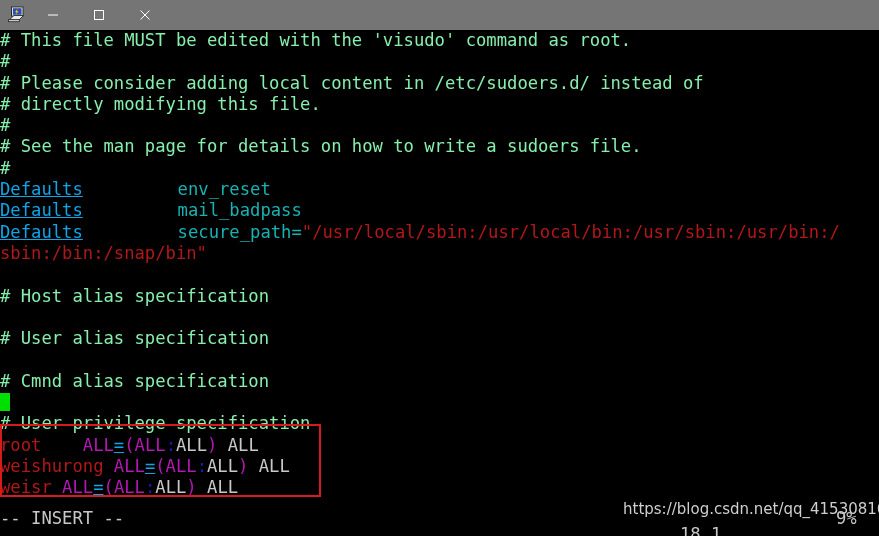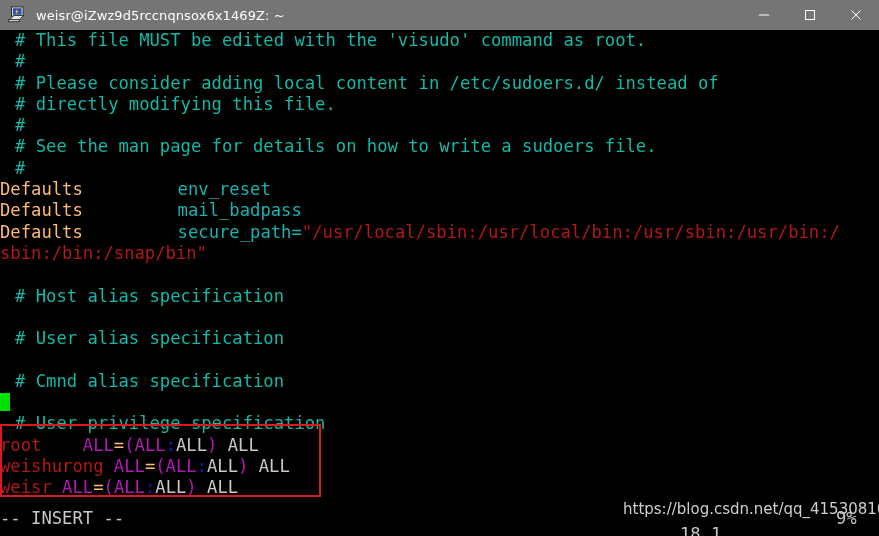--- a/index.html
+++ b/index.html
@@ -77,22 +77,22 @@
     background: #000000;
     font-family: "DejaVu Sans Mono", "Liberation Mono", monospace;
     font-size: 17.2px;
     line-height: 21.3px;
     white-space: pre;
     overflow: hidden;
   }
   .row { height: 21.3px; }
 
   
-  .c-comment { color: #14b8a6; padding-left: 15px; }      
-  .c-olive   { color: #fdba74; }      
+  .c-comment { color: #86efac; }      
+  .c-olive   { color: #0ea5e9; text-decoration: underline; }      
   .c-cyan    { color: #18b2b2; margin-left: 12px; }      
   .c-red     { color: #b21818; }      
   .c-magenta { color: #b218b2; }      
   .c-blue    { color: #1818b2; }      
   .c-white   { color: #c8c8c8; }
 
   .cursor {
     display: inline-block;
     width: 10.35px;
     height: 18px;
@@ -156,21 +156,20 @@
 
         <rect x="5.5" y="3" width="11.5" height="9" fill="#ffffff" stroke="#2a2a2a" stroke-width="1"></rect>
         <rect x="6.8" y="4.2" width="8.8" height="6.6" fill="#2b4fae"></rect>
 
         <polygon points="11.6,4.6 9.1,8.2 10.8,8.2 9.6,11 12.6,7.2 10.8,7.2" fill="#ffd400"></polygon>
 
         <path d="M3 16 L8 11.5 L17.5 11.5 L13 16 Z" fill="#e8e8e8" stroke="#2a2a2a" stroke-width="0.9"></path>
         <rect x="2.5" y="15.6" width="10.8" height="2.1" fill="#c9c9c9" stroke="#2a2a2a" stroke-width="0.8"></rect>
       </svg>
     </div>
-    <div class="title-text">weisr@iZwz9d5rccnqnsox6x1469Z: ~</div>
     <div class="win-btns">
       <div class="win-btn">
         <svg width="12" height="12" viewBox="0 0 12 12" aria-hidden="true">
           <line x1="1" y1="6" x2="11" y2="6" stroke="#ffffff" stroke-width="1"></line>
         </svg>
       </div>
       <div class="win-btn">
         <svg width="12" height="12" viewBox="0 0 12 12" aria-hidden="true">
           <rect x="1.5" y="1.5" width="9" height="9" fill="none" stroke="#ffffff" stroke-width="1"></rect>
         </svg>

